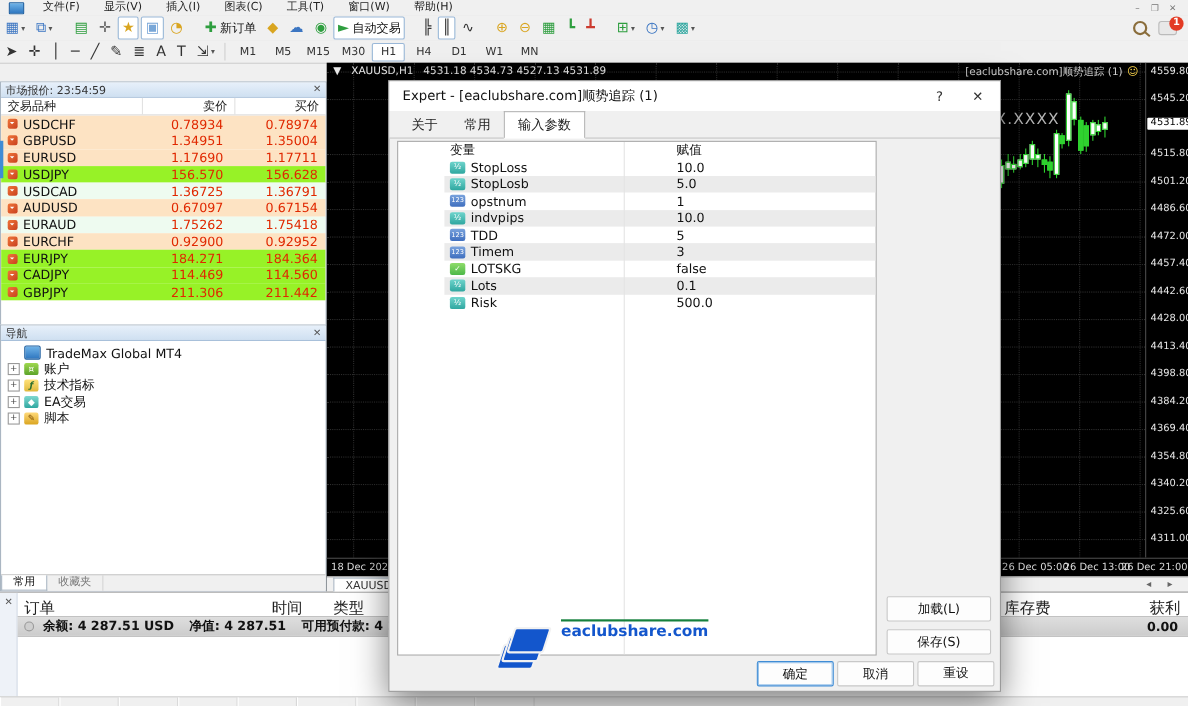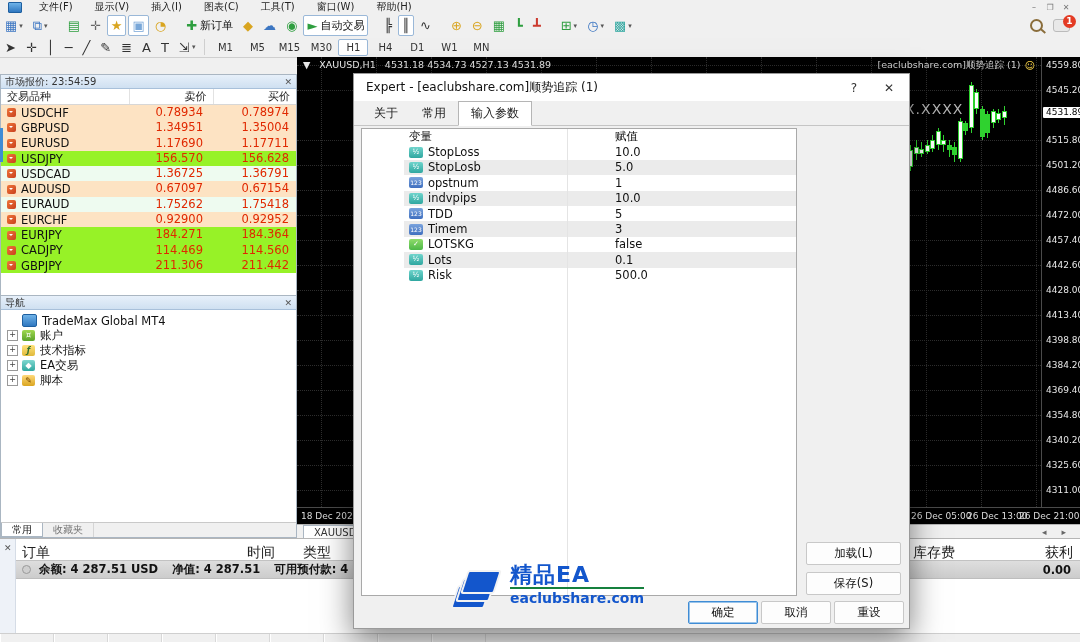--- a/index.html
+++ b/index.html
@@ -39,21 +39,21 @@
   #navigator{top:295px;height:243px;}
   .ptitle{height:13px;background:linear-gradient(#e7f0fa,#cfe0f1);border-bottom:1px solid #a8c0da;
           display:flex;align-items:center;font-size:10px;color:#333;padding:0 4px;}
   .ptitle .x{margin-left:auto;color:#555;font-size:9px;}
   .left-accent{position:absolute;left:0;top:128px;width:3px;height:34px;background:#3f8cd5;z-index:5;}
   
   .mwhead{display:flex;height:15px;border-bottom:1px solid #d7d7d7;background:#fff;font-size:11px;color:#222;}
   .mwhead .c1{width:128px;padding-left:6px;}
   .mwhead .c2,.mwhead .c3{width:80px;text-align:right;padding-right:6px;border-left:1px solid #e2e2e2;}
   #mwrows{height:194px;overflow:hidden;}
-  .mwrow{display:flex;height:15.3px;font-size:11.5px;}
+  .mwrow{display:flex;height:15.3px;align-items:center;font-size:11.5px;}
   .mwrow .sym{width:122px;display:flex;align-items:center;color:#111;}
   .mwrow .bid,.mwrow .ask{width:80px;text-align:right;padding-right:6px;color:#e02800;}
   .mwrow.peach{background:#fde3c3;} .mwrow.green{background:#97f227;} .mwrow.mint{background:#eefbf0;}
   .symico{width:9px;height:9px;margin:0 5px 0 6px;background:linear-gradient(135deg,#f0763a,#c8401e);
           border-radius:2px;position:relative;}
   .symico:after{content:"";position:absolute;left:2px;top:3px;border:2px solid transparent;border-top-color:#fff;}
   .ptabs{position:absolute;left:0;bottom:0;width:100%;height:14px;background:#f0f0f0;border-top:1px solid #c9c9c9;
          display:flex;font-size:10px;color:#777;}
   .ptab{padding:0 10px;line-height:13px;border-right:1px solid #d5d5d5;}
   .ptab.active{background:#fff;color:#111;border:1px solid #aab6c2;border-top:none;}
@@ -815,18 +815,17 @@
     <div class="dbtn" id="btn-reset">重设</div>
   </div>
 
   <div id="watermark">
     <div id="wm-ico">
         <i></i>
         <i></i>
         <i></i>
       </div>
     <div id="wm-text">
-      <div class="t1">精品EA</div>
       <div class="t2">eaclubshare.com</div>
     </div>
   </div>
 
 </div>
 
 </body></html>

